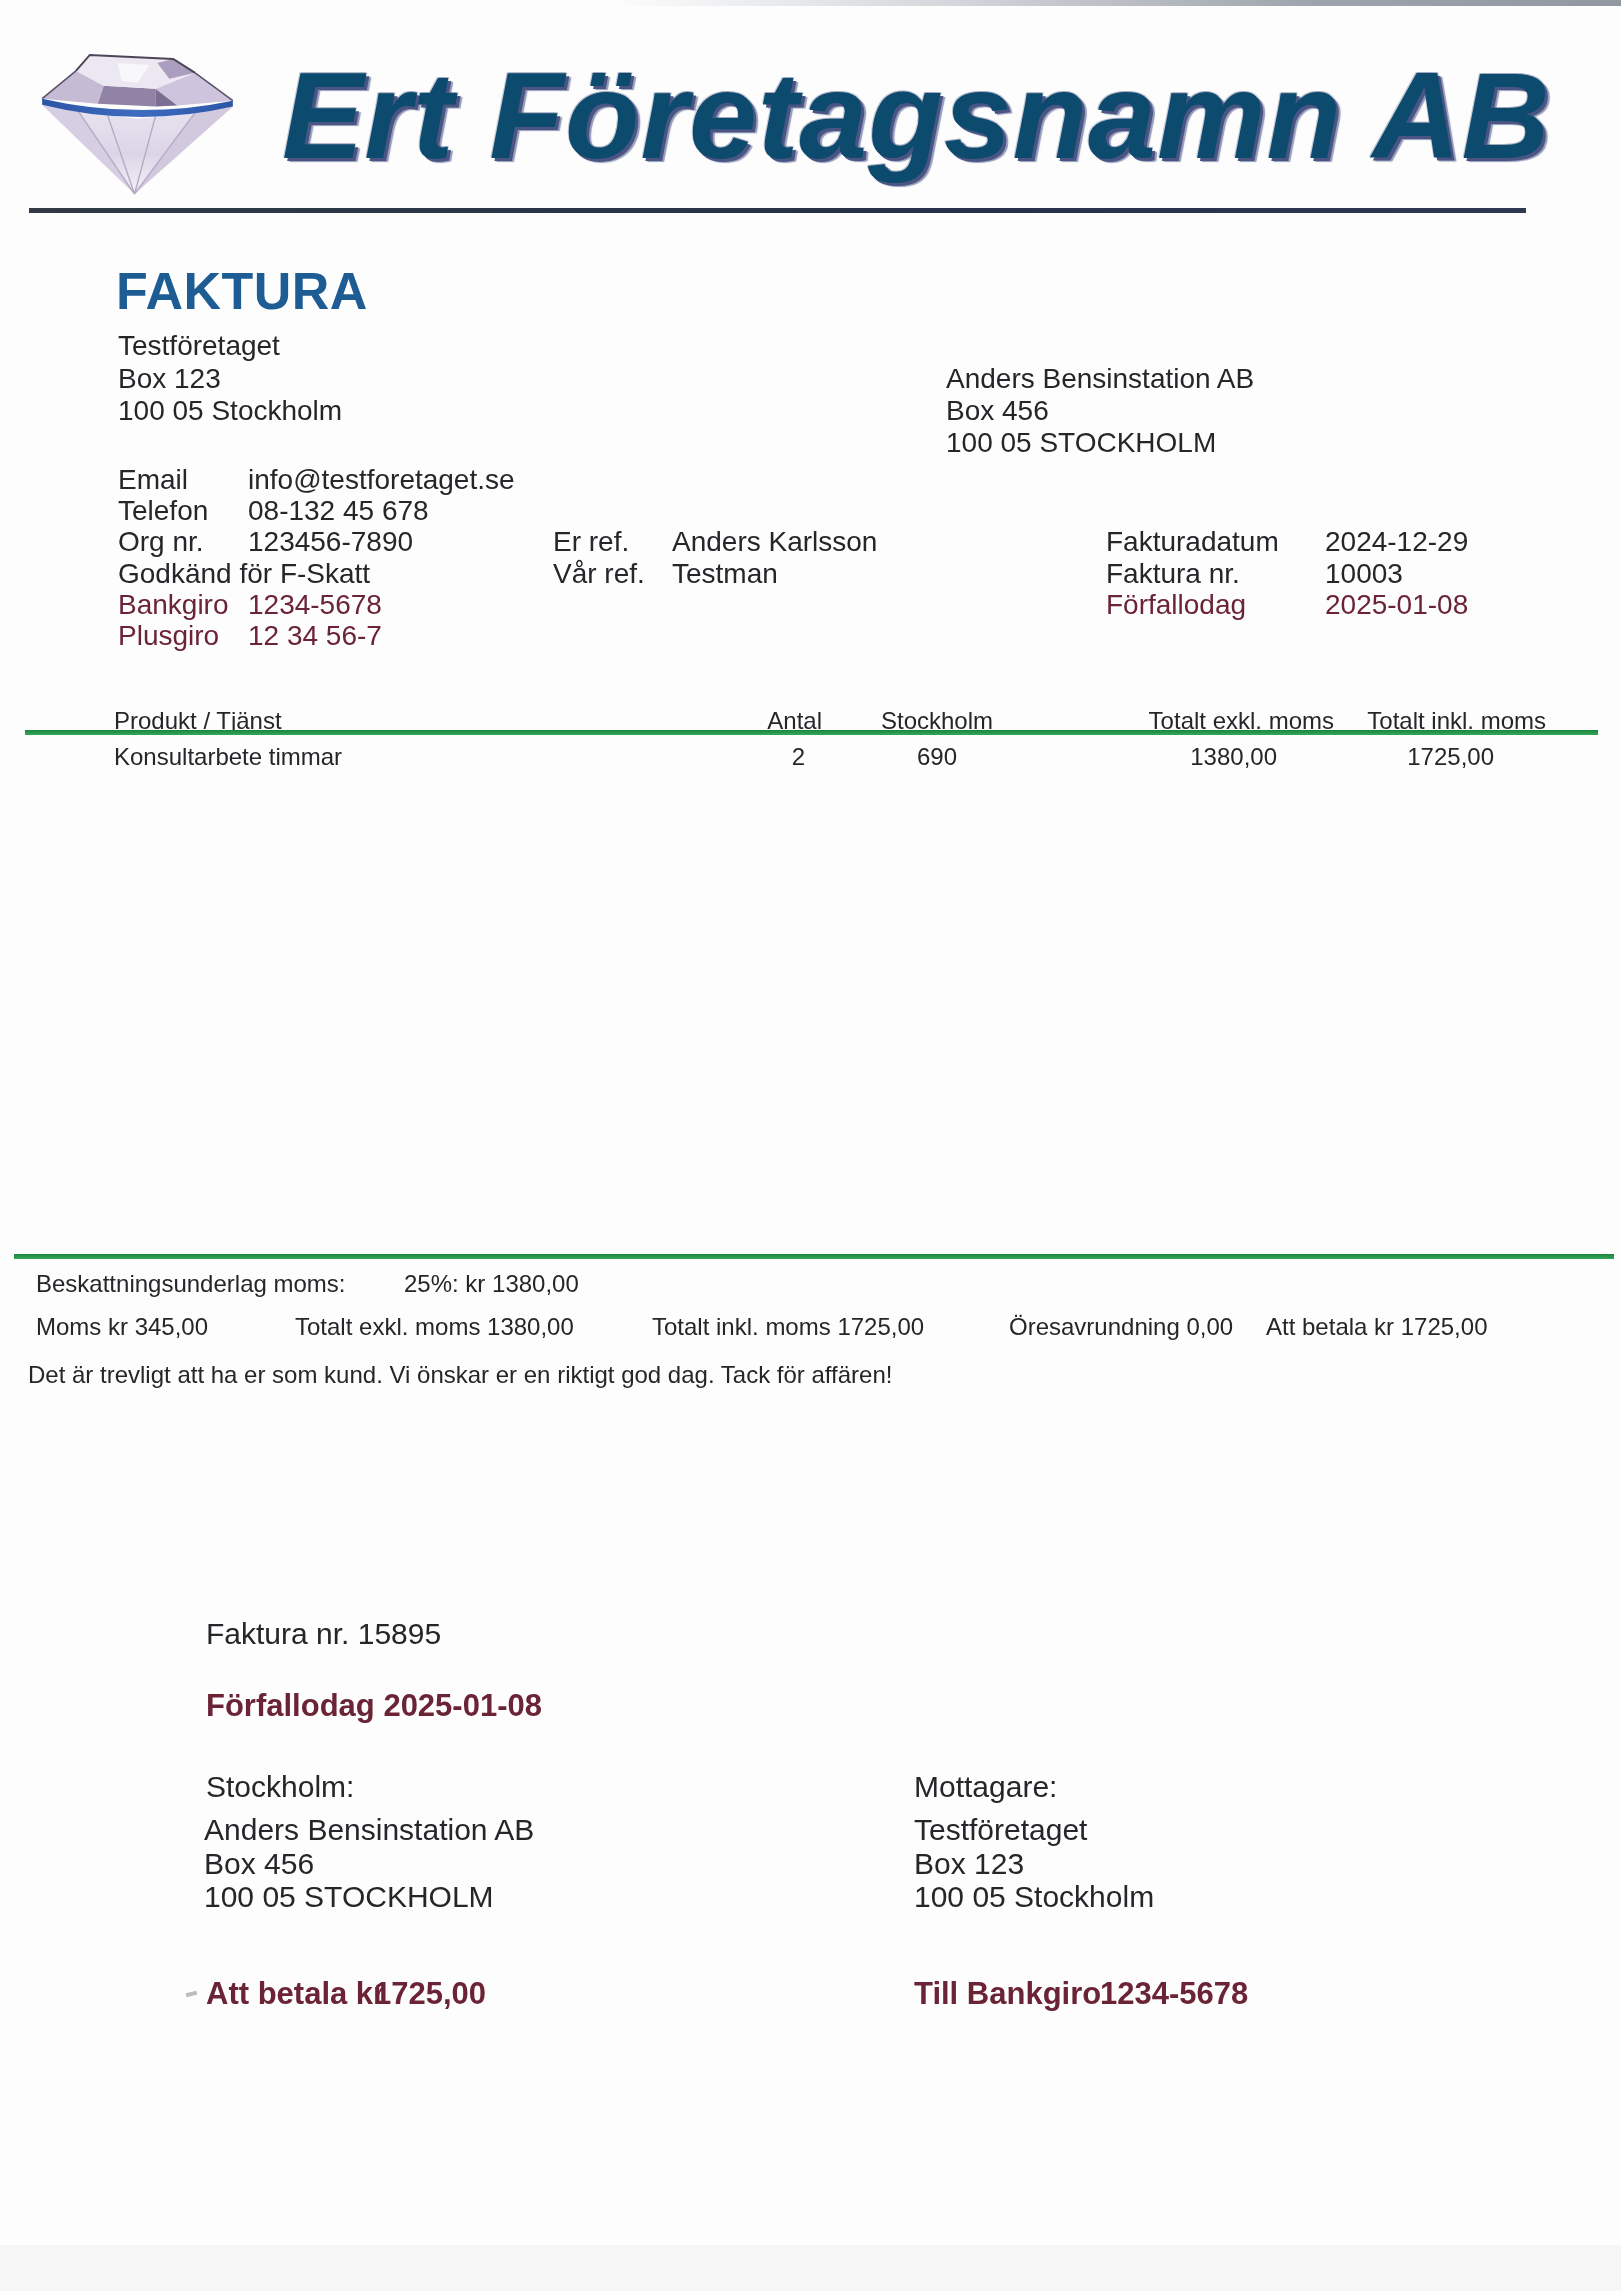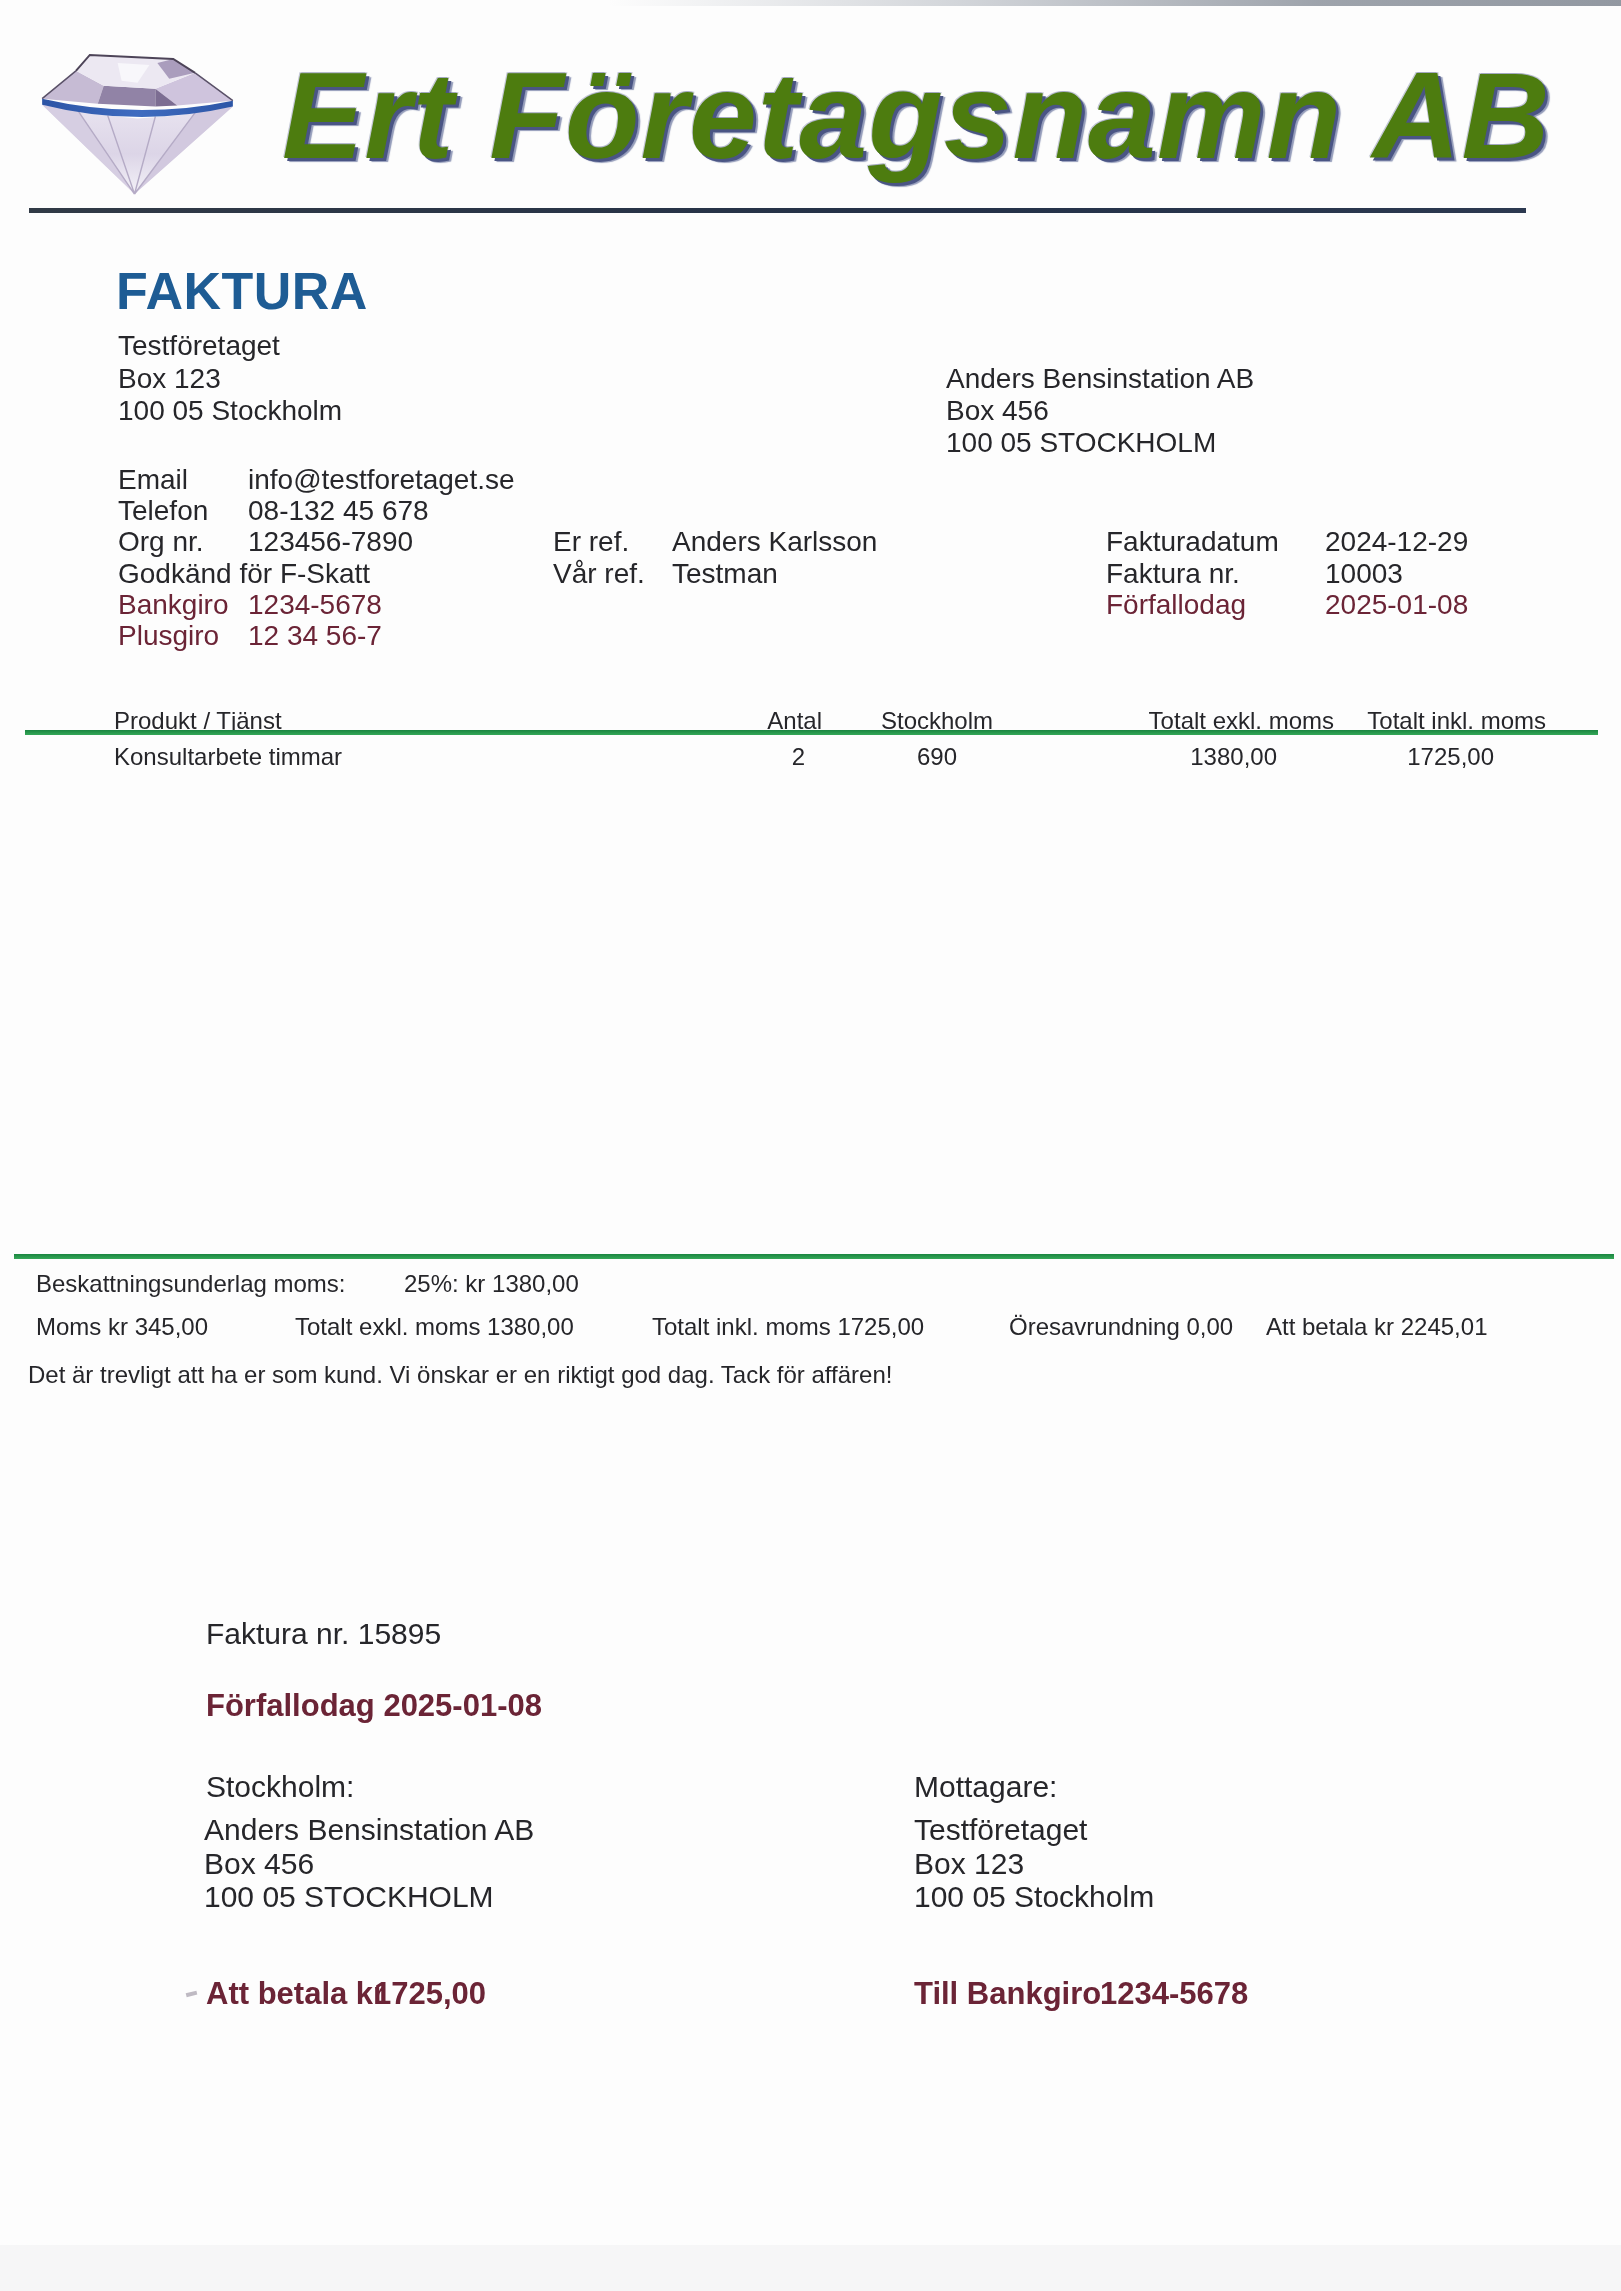--- a/index.html
+++ b/index.html
@@ -11,21 +11,21 @@
     overflow:hidden;
     font-family:"Liberation Sans","DejaVu Sans",sans-serif;
     color:#26262a;
   }
   .t{position:absolute;white-space:nowrap;line-height:1.2;}
   
   .company-title{
     font-size:122px;
     font-weight:bold;
     font-style:italic;
-    color:#4d7c0f;
+    color:#0c4a6e;
     letter-spacing:1px;
     text-shadow:2.9px 2.9px 0 #4a5584, 4.9px 3.9px 1px rgba(60,75,130,0.55), -1px -1px 0 rgba(90,100,140,0.35), 1px -1px 0 rgba(90,100,140,0.3);
   }
   .head-rule{position:absolute;background:linear-gradient(90deg,#313a46,#243148 60%,#2c3950);}
   .doc-title{font-size:52px;font-weight:bold;color:#1e5c94;letter-spacing:0.5px;}
   .body-29{font-size:28px;}
   .body-27{font-size:24px;}
   .body-31{font-size:30px;}
   .maroon{color:#6b2436;}
   .maroon-bold-32{font-size:31px;font-weight:bold;color:#6b2436;}
@@ -135,21 +135,21 @@
 
   <div class="green-rule" style="left:13.7px;top:1254px;width:1600px;height:4.9px;"></div>
 
   <div class="t body-27" style="left:36px;top:1270px;">Beskattningsunderlag moms:</div>
   <div class="t body-27" style="left:404px;top:1270px;">25%: kr 1380,00</div>
 
   <div class="t body-27" style="left:36px;top:1313px;">Moms kr 345,00</div>
   <div class="t body-27" style="left:295px;top:1313px;">Totalt exkl. moms 1380,00</div>
   <div class="t body-27" style="left:652px;top:1313px;">Totalt inkl. moms 1725,00</div>
   <div class="t body-27" style="left:1009px;top:1313px;">Öresavrundning 0,00</div>
-  <div class="t body-27" style="left:1266px;top:1313px;">Att betala kr 2245,01</div>
+  <div class="t body-27" style="left:1266px;top:1313px;">Att betala kr 1725,00</div>
 
   <div class="t body-27" style="left:28px;top:1361px;">Det är trevligt att ha er som kund. Vi önskar er en riktigt god dag. Tack för affären!</div>
 
   <div class="t body-31" style="left:206px;top:1616px;">Faktura nr. 15895</div>
   <div class="t maroon-bold-32" style="left:206px;top:1687px;">Förfallodag 2025-01-08</div>
 
   <div class="t body-31" style="left:206px;top:1769px;">Stockholm:</div>
   <div class="t body-31" style="left:204px;top:1812px;">Anders Bensinstation AB</div>
   <div class="t body-31" style="left:204px;top:1846px;">Box 456</div>
   <div class="t body-31" style="left:204px;top:1879px;">100 05 STOCKHOLM</div>

